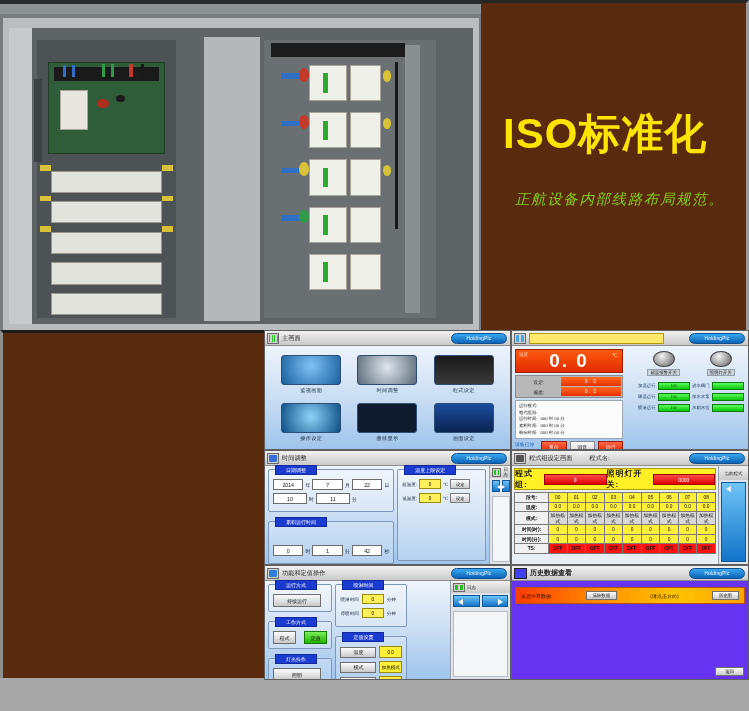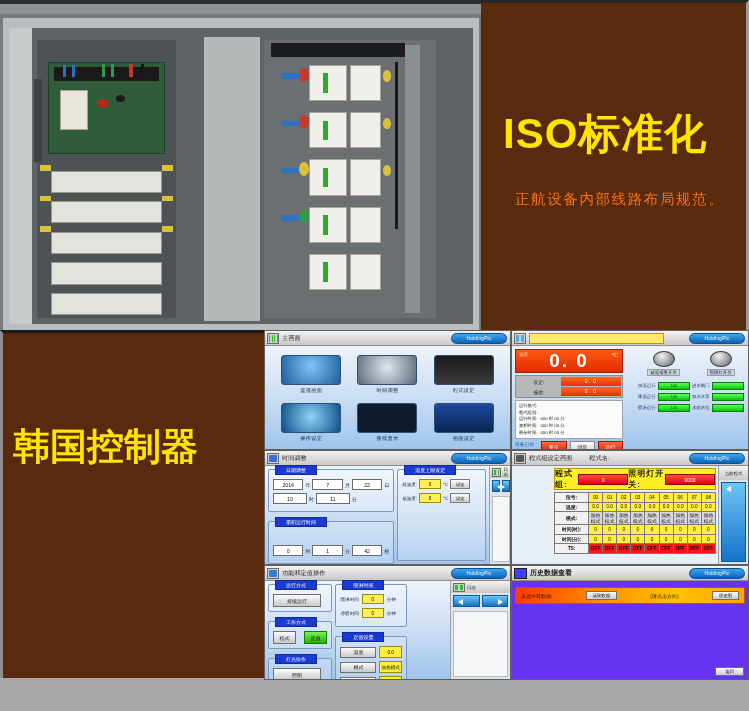--- a/index.html
+++ b/index.html
@@ -8,21 +8,21 @@
 
   #page { position:relative; width:749px; height:595px; background:#a8a8a8; }
 
   
   .top-photo { position:absolute; left:0; top:0; width:481px; height:330px;
     background:#6d7375; overflow:hidden; }
   .top-brown { position:absolute; left:481px; top:0; width:268px; height:330px;
     background:#5a2a0e; border-top:3px solid #262626; border-right:3px solid #9a9a9a; }
 
   .brown-title { color:#ffe400; font-weight:bold; letter-spacing:1px; }
-  .brown-sub { color:#f97316; }
+  .brown-sub { color:#84cc16;font-style:italic; }
 
   .t-title { position:absolute; left:22px; top:110px; font-size:42px; line-height:1; }
   .t-sub { position:absolute; left:34px; top:182px; width:218px; font-size:14.5px;
     line-height:2.05; letter-spacing:1.6px; }
 
   
   .bot-brown { position:absolute; left:0; top:330px; width:264px; height:348px;
     background:#5a2a0e; border-left:3px solid #8e8e8e; border-top:3px solid #1c1c1c; }
   .b-title { position:absolute; left:10px; top:95px; font-size:37px; line-height:1;
     letter-spacing:0px; }
@@ -295,21 +295,20 @@
       </div>
     </div>
   </div>
 
   <div class="top-brown">
     <div class="t-title brown-title">ISO标准化</div>
     <div class="t-sub brown-sub">正航设备内部线路布局规范。</div>
   </div>
 
   <div class="bot-brown">
-    <div class="b-title brown-title">韩国控制器</div>
   </div>
 
   <div class="hmi-wrap">
 
     <div class="hmi-col left">
 
       <div class="hmi h1">
         <div class="tb">
           <span class="tb-ico">
               <i></i>
@@ -609,21 +608,21 @@
       <div class="hmi h2">
         <div class="tb">
           <span class="tb-ico">
               <i style="background:#555"></i>
             </span>
           <span class="tb-txt">程式组设定画面</span>
           <span class="tb-txt" style="margin-left:14px;">程式名:</span>
           <span class="tb-btn">HoldingPlc</span>
         </div>
         <div class="body" style="display:flex;background:#e8eef6;">
-          <div style="flex:1;display:flex;flex-direction:column;margin-left:40px;">
+          <div style="flex:1;display:flex;flex-direction:column;">
             <div class="p4head">
               <span class="k">程式组:</span>
               <span class="v">0</span>
               <span class="k">照明灯开关:</span>
               <span class="v">0000</span>
             </div>
             <div class="tblwrap">
               <table class="prg">
                 <tbody>
                     <tr>

